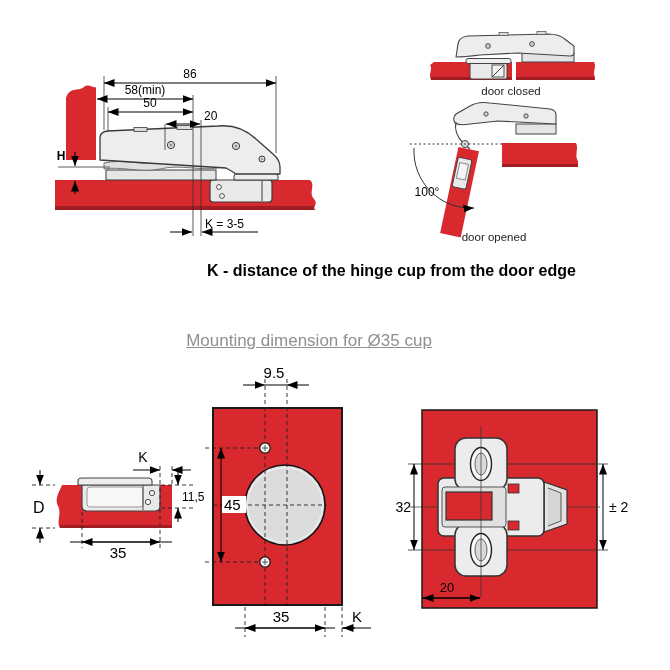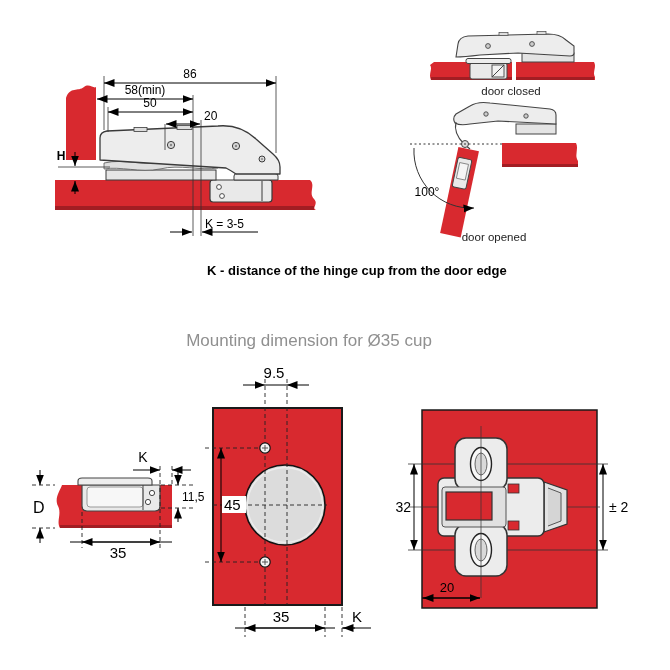--- a/index.html
+++ b/index.html
@@ -6,24 +6,24 @@
   #page{position:relative;width:670px;height:670px;background:#ffffff;overflow:hidden;
         font-family:"Liberation Sans",sans-serif;}
   .abs{position:absolute;}
   svg text{font-family:"Liberation Sans",sans-serif;fill:#000;}
   .d12{font-size:12px;}
   .d13{font-size:13px;}
   .d14{font-size:14px;}
   .d15{font-size:15px;}
   .d16{font-size:16px;}
   .cap{font-size:11.5px;fill:#222;}
-  #legend{position:absolute;left:207px;top:263px;font-size:13px;font-weight:bold;
+  #legend{position:absolute;left:207px;top:263px;font-size:16px;font-weight:bold;
           color:#000;line-height:16px;}
   #title{position:absolute;left:0;top:331px;width:618px;text-align:center;
-         font-size:17px;color:#909090;}
+         font-size:17px;color:#909090;text-decoration:underline;}
   .dimline{stroke:#000;stroke-width:1;}
   .thin{stroke:#333;stroke-width:0.8;}
   .dash{stroke:#222;stroke-width:0.9;stroke-dasharray:4 3;fill:none;}
 </style>
 </head>
 <body>
 
 <div id="page">
 
   <svg class="abs" width="0" height="0">

